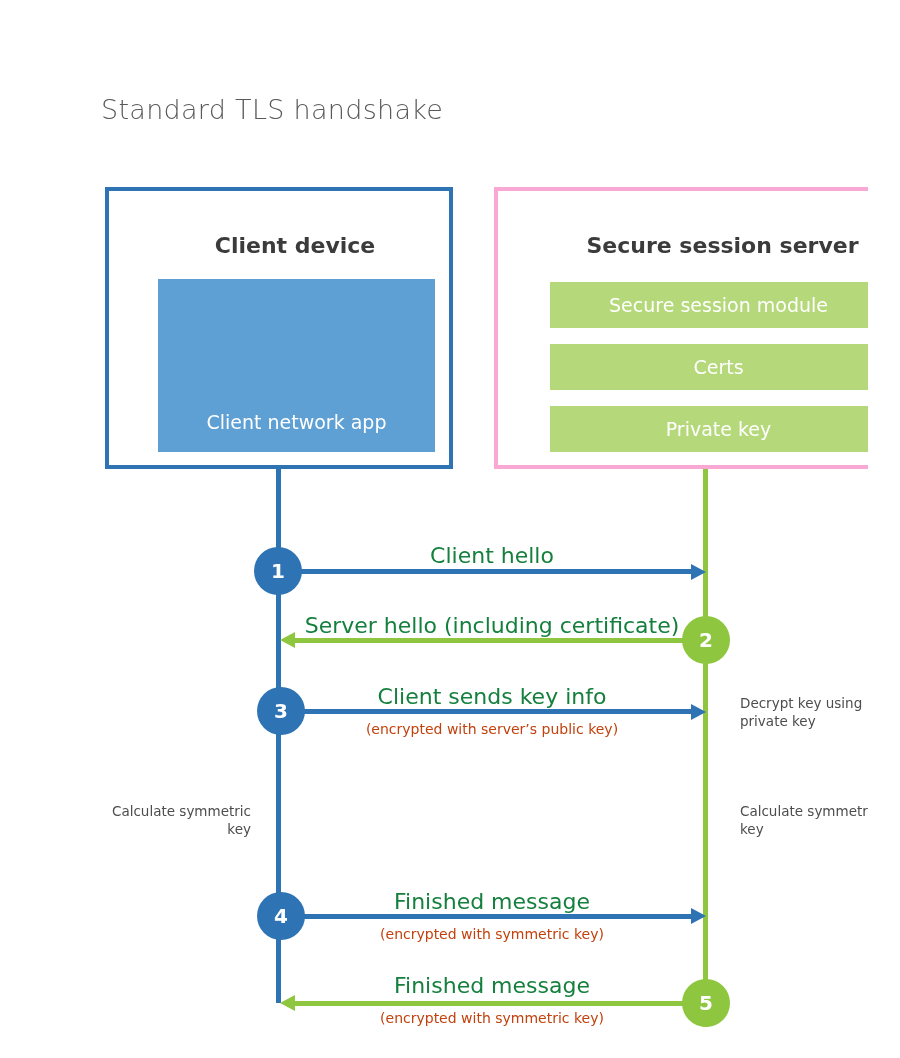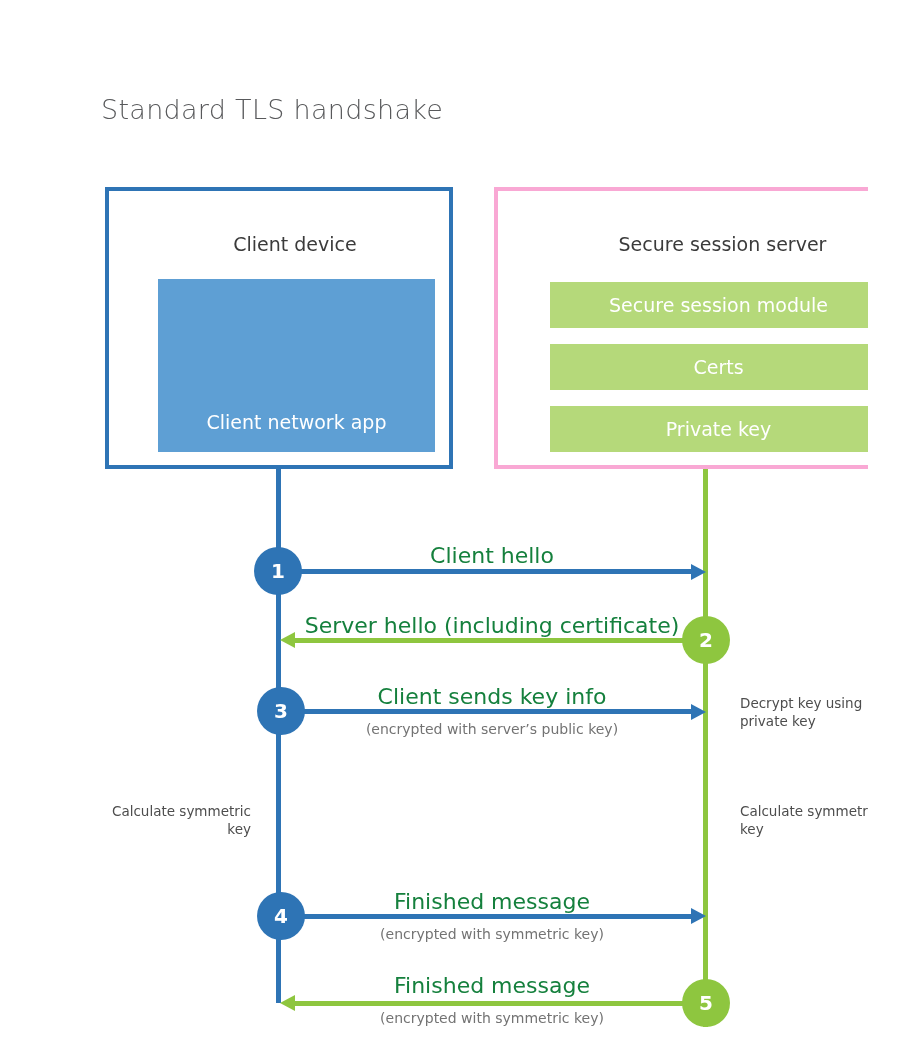--- a/index.html
+++ b/index.html
@@ -11,21 +11,21 @@
   .title {
     position:absolute; left:37px; top:30px;
     font-size:27px; font-weight:300; color:#58595b; letter-spacing:0.3px;
   }
   
   .entity-box { position:absolute; top:123px; height:282px; background:#fff; }
   .client-box { left:41px;  width:348px; border:4px solid #2e74b5; }
   .server-box { left:430px; width:425px; border:4px solid #f9a8d4; }
   .entity-title {
     position:absolute; top:26px; left:0; width:100%;
-    text-align:center; font-size:19px; font-weight:normal; color:#3b3b3b;
+    text-align:center; font-size:22px; font-weight:bold; color:#3b3b3b;
   }
   .client-module {
     position:absolute; left:33px; top:72px; width:277px; height:173px;
     background:#5e9fd4; color:#ffffff; font-size:19px;
     display:flex; align-items:flex-end; justify-content:center; text-align:center;
   }
   .client-module span { max-width:190px; line-height:1.5; }
   .server-bar {
     position:absolute; left:36px; width:337px; height:46px;
     background:#b5d97a; color:#ffffff; font-size:19px;
@@ -69,21 +69,21 @@
   .a4-head { left:627px; top:844px; }
   .a5-line { left:230px; top:937px; width:412px; }
   .a5-head { left:216px; top:931px; }
   
   .msg-label {
     position:absolute; left:428px; transform:translateX(-50%);
     font-size:22px; color:#15803d; white-space:nowrap;
   }
   .msg-sublabel {
     position:absolute; left:428px; transform:translateX(-50%);
-    font-size:14px; color:#737373; white-space:nowrap;
+    font-size:14px; color:#c2410c; white-space:nowrap;
   }
   .l1  { top:479px; }
   .l2  { top:549px; }
   .l3  { top:620px; }
   .l3s { top:657px; }
   .l4  { top:825px; }
   .l4s { top:862px; }
   .l5  { top:909px; }
   .l5s { top:946px; }
   

